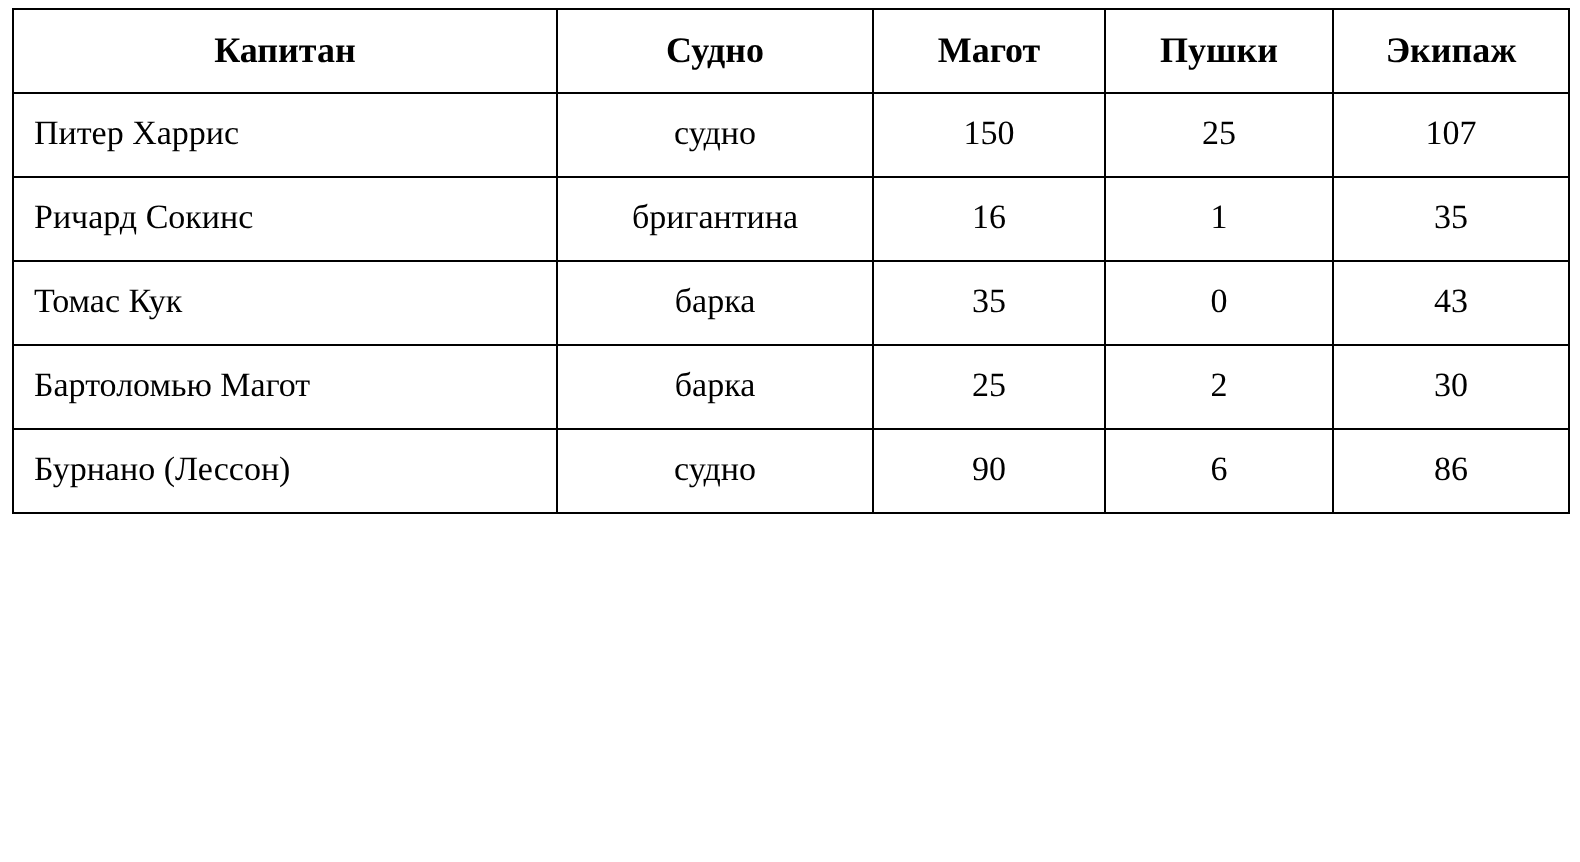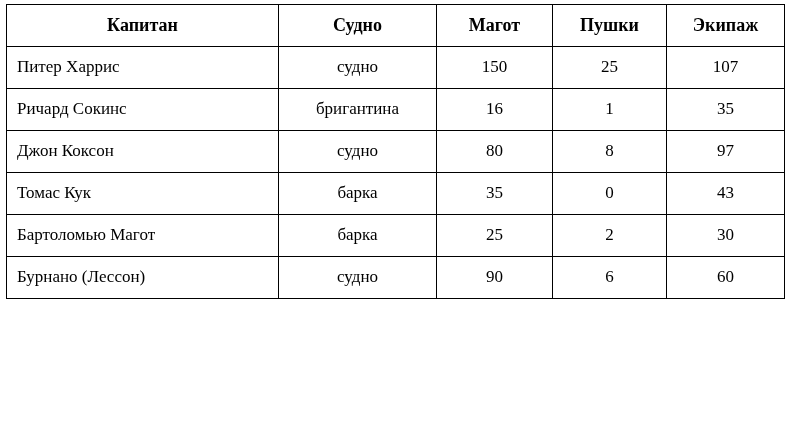--- a/index.html
+++ b/index.html
@@ -82,42 +82,35 @@
         <td class="col-crew">107</td>
       </tr>
       <tr>
         <td class="col-captain">Ричард Сокинс</td>
         <td class="col-ship">бригантина</td>
         <td class="col-tonnage">16</td>
         <td class="col-guns">1</td>
         <td class="col-crew">35</td>
       </tr>
       <tr>
-        <td class="col-captain">Джон Коксон</td>
-        <td class="col-ship">судно</td>
-        <td class="col-tonnage">80</td>
-        <td class="col-guns">8</td>
-        <td class="col-crew">97</td>
-      </tr>
-      <tr>
         <td class="col-captain">Томас Кук</td>
         <td class="col-ship">барка</td>
         <td class="col-tonnage">35</td>
         <td class="col-guns">0</td>
         <td class="col-crew">43</td>
       </tr>
       <tr>
         <td class="col-captain">Бартоломью Магот</td>
         <td class="col-ship">барка</td>
         <td class="col-tonnage">25</td>
         <td class="col-guns">2</td>
         <td class="col-crew">30</td>
       </tr>
       <tr>
         <td class="col-captain">Бурнано (Лессон)</td>
         <td class="col-ship">судно</td>
         <td class="col-tonnage">90</td>
         <td class="col-guns">6</td>
-        <td class="col-crew">60</td>
+        <td class="col-crew">86</td>
       </tr>
     </tbody>
   </table>
 </div>
 
 </body></html>

